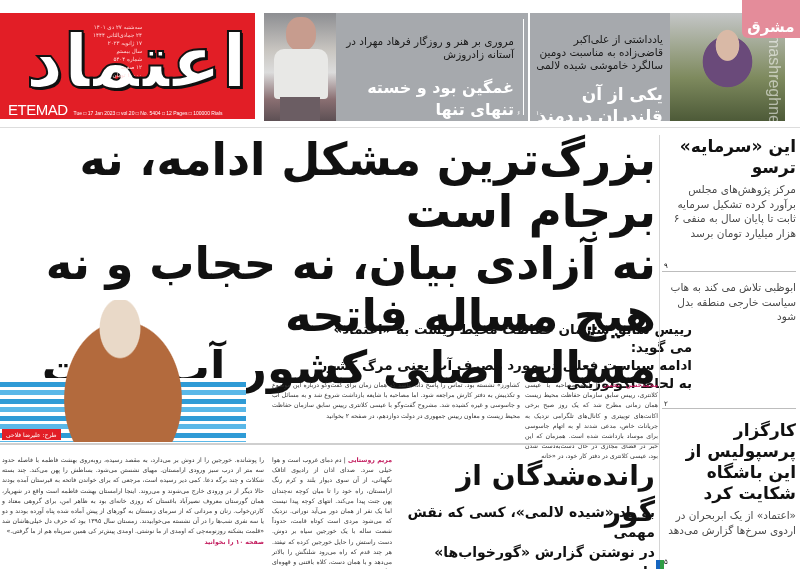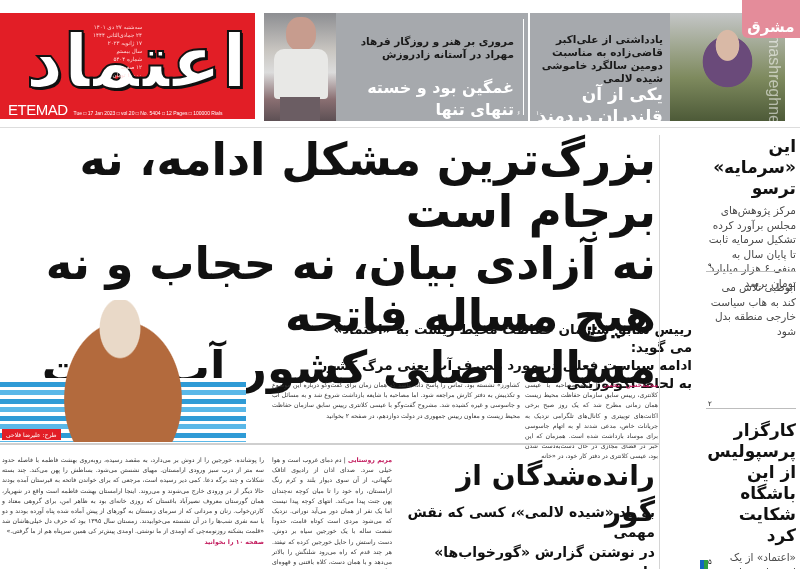--- a/index.html
+++ b/index.html
@@ -39,21 +39,21 @@
 
   
   .teaser {
     position: absolute; top: 13px; height: 108px; background: #a6a9ad; overflow: hidden;
   }
   .teaser .photo {
     position: absolute; top: 0; bottom: 0;
   }
   .teaser .kicker {
     position: absolute; direction: rtl; text-align: right;
-    font-weight: bold; font-size: 10.5px; line-height: 13px; color: #1a1a1a;
+    font-weight: normal; font-size: 10.5px; line-height: 13px; color: #1a1a1a;
   }
   .teaser .title {
     position: absolute; direction: rtl; text-align: right;
     font-weight: bold; font-size: 16px; line-height: 22px; color: #fff;
   }
   .teaser .pg {
     position: absolute; font-size: 6px; color: #fff;
   }
   .teaser .vline {
     position: absolute; right: 4px; top: 6px; bottom: 6px; width: 1px; background: #fff;
@@ -144,21 +144,21 @@
     position: absolute; left: 395px; top: 502px; width: 260px;
     direction: rtl; text-align: right;
     font-weight: bold; font-size: 14px; line-height: 20px; color: #111;
   }
   #story-col1 { left: 272px; top: 455px; width: 120px; }
   #story-col2 { left: 2px; top: 455px; width: 262px; }
 
   
   .sidebar { position: absolute; left: 662px; top: 130px; width: 134px; height: 439px; }
   .sidebar .vrule { position: absolute; left: -3px; top: 5px; bottom: 0; width: 1px; background: #d4d4d4; }
-  .side-item { position: absolute; left: 0; right: 0; direction: rtl; text-align: right; margin-left: 44px; }
+  .side-item { position: absolute; left: 0; right: 0; direction: rtl; text-align: right; }
   .side-item .h { font-weight: bold; font-size: 17px; line-height: 21px; color: #111; }
   .side-item .s { font-size: 10.5px; line-height: 14.5px; color: #4a4a4a; margin-top: 4px; }
   .side-item .pg { position: absolute; left: 2px; font-size: 7px; color: #111; }
   .side-item .rule { position: absolute; left: 0; right: 0; height: 1px; background: #bdbdbd; }
 
   #side-1 { top: 6px; height: 134px; }
   #side-1 .pg { top: 126px; }
   #side-1 .rule { top: 135px; }
   #side-2 { top: 146px; height: 132px; }
   #side-2 .pg { top: 124px; }

